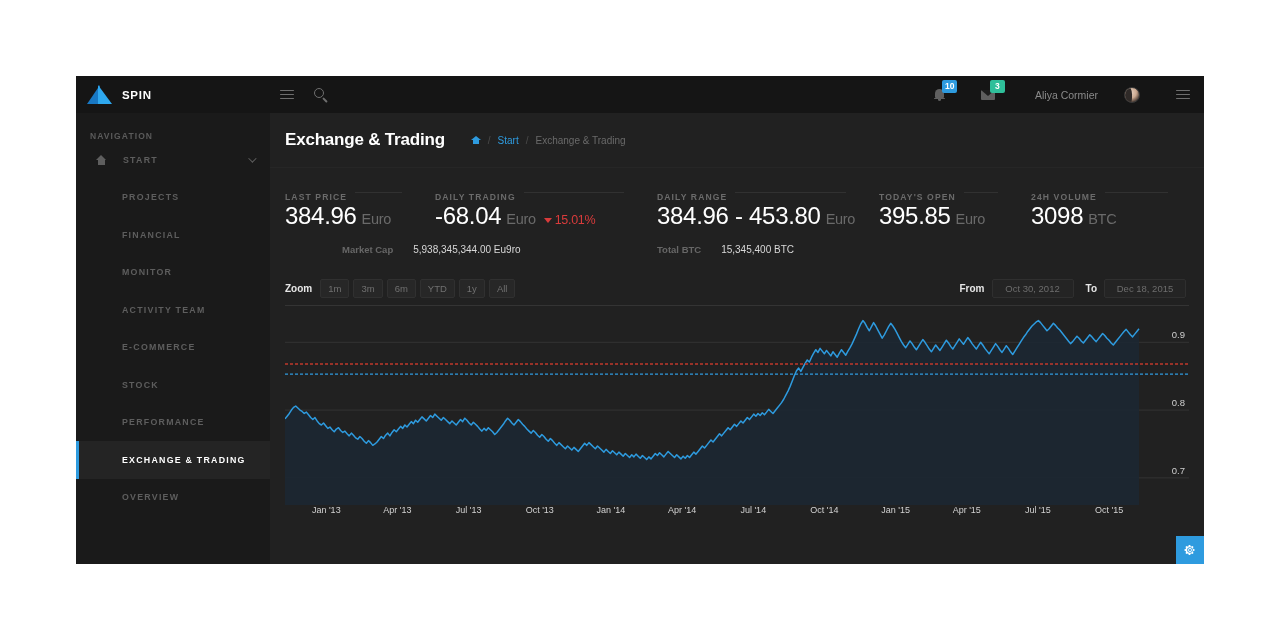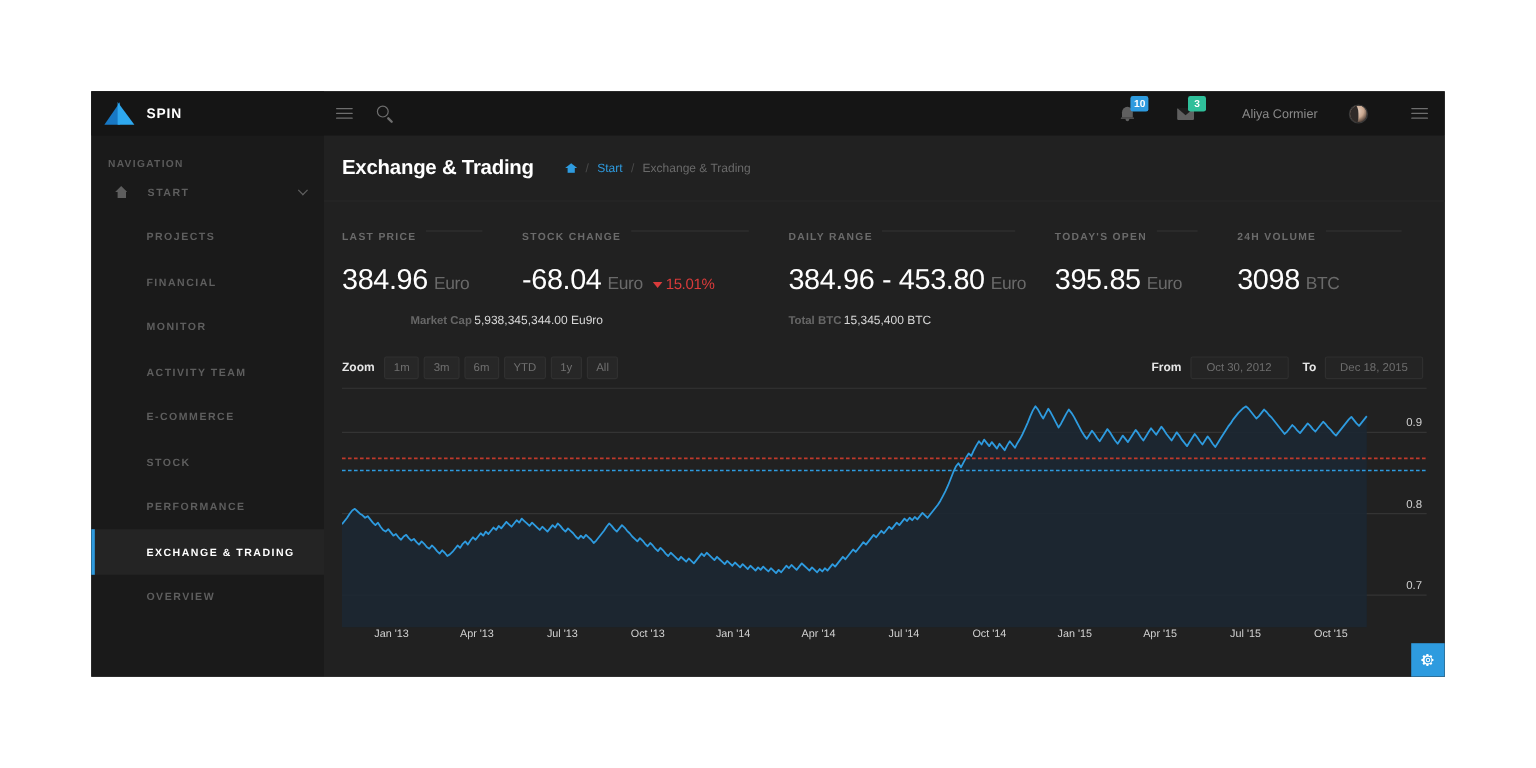--- a/index.html
+++ b/index.html
@@ -181,32 +181,32 @@
   .stat.s2 { width:222px; }
   .stat.s3 { width:222px; }
   .stat.s4 { width:152px; }
   .stat.s5 { width:170px; }
   .stat-label-row { display:flex; align-items:flex-start; gap:8px; }
   .stat-label {
     color:#6b6b6b; font-size:8.6px; font-weight:bold; letter-spacing:1.1px; white-space:nowrap;
   }
   .stat-rule { flex:1; height:1px; background:#313131; margin-right:18px; }
   .stat-value {
-    margin-top:18px; color:#ffffff; font-size:24px; font-weight:300; white-space:nowrap;
+    margin-top:0; color:#ffffff; font-size:24px; font-weight:300; white-space:nowrap;
     letter-spacing:-0.3px;
   }
   .stat-value .unit { color:#6a6a6a; font-size:14.5px; margin-left:5px; }
   .pct { color:#d93b3b; font-size:12.5px; margin-left:8px; }
   .caret-down {
     display:inline-block; width:0; height:0; vertical-align:middle;
     border-left:4.5px solid transparent; border-right:4.5px solid transparent;
     border-top:5px solid #d93b3b; margin-right:3px; margin-bottom:1px;
   }
   .sub-row { display:flex; padding-left:15px; margin-top:14px; }
-  .sub-cell { display:flex; align-items:baseline; gap:2px; }
+  .sub-cell { display:flex; align-items:baseline; gap:20px; }
   .sub-cell.c1 { width:357px; justify-content:flex-start; padding-left:57px; }
   .sub-cell.c2 { padding-left:15px; }
   .sub-label { color:#676767; font-size:9.5px; font-weight:bold; }
   .sub-value { color:#d8d8d8; font-size:10px; }
 
   
   .chart-toolbar {
     display:flex; align-items:center; padding:20px 18px 0 15px; height:46px;
   }
   .zoom-label { color:#e6e6e6; font-size:10px; font-weight:bold; margin-right:8px; }
@@ -361,21 +361,21 @@
     <div class="stats">
       <div class="stat s1">
         <div class="stat-label-row">
             <span class="stat-label">LAST PRICE</span>
             <span class="stat-rule"></span>
           </div>
         <div class="stat-value"><span>384.96</span><span class="unit">Euro</span></div>
       </div>
       <div class="stat s2">
         <div class="stat-label-row">
-            <span class="stat-label">STOCK CHANGE</span>
+            <span class="stat-label">DAILY TRADING</span>
             <span class="stat-rule"></span>
           </div>
         <div class="stat-value">
           <span>-68.04</span><span class="unit">Euro</span><span class="pct"><span class="caret-down"></span><span>15.01%</span></span>
         </div>
       </div>
       <div class="stat s3">
         <div class="stat-label-row">
             <span class="stat-label">DAILY RANGE</span>
             <span class="stat-rule"></span>

